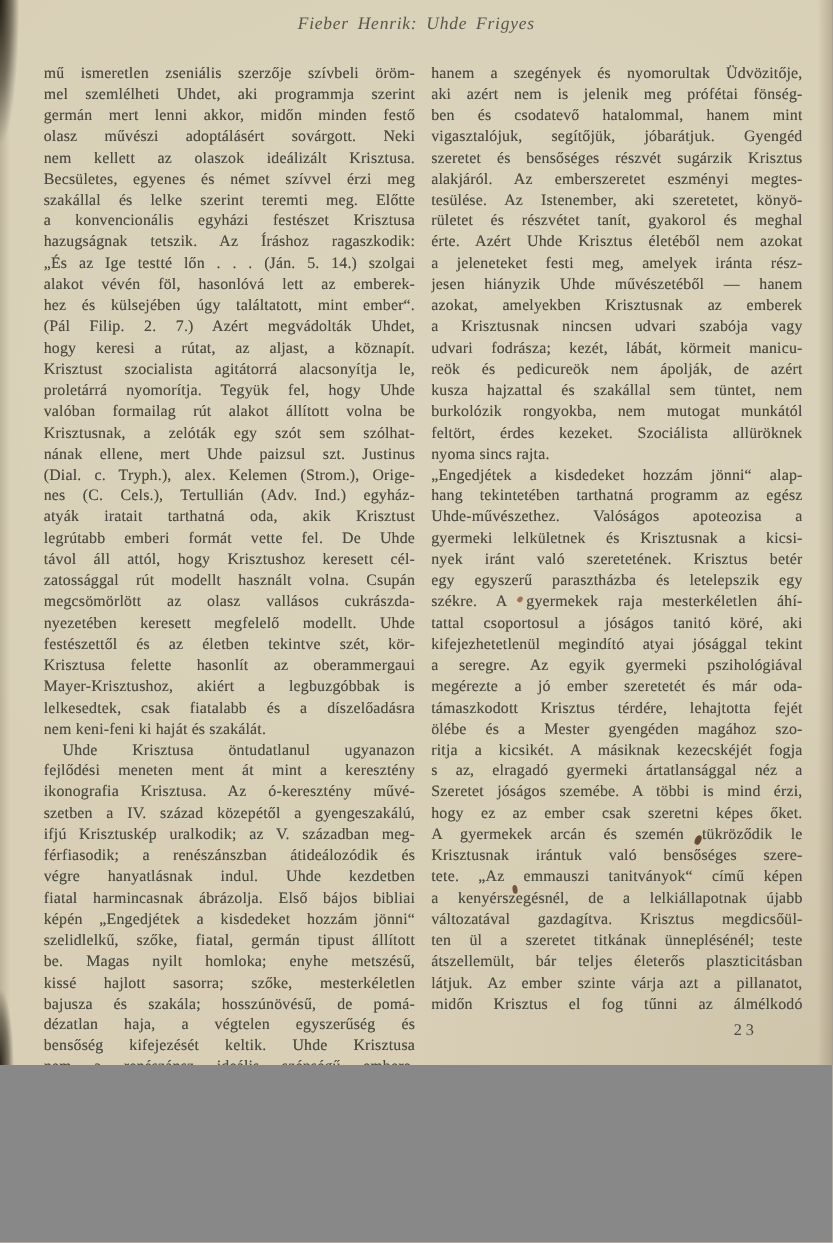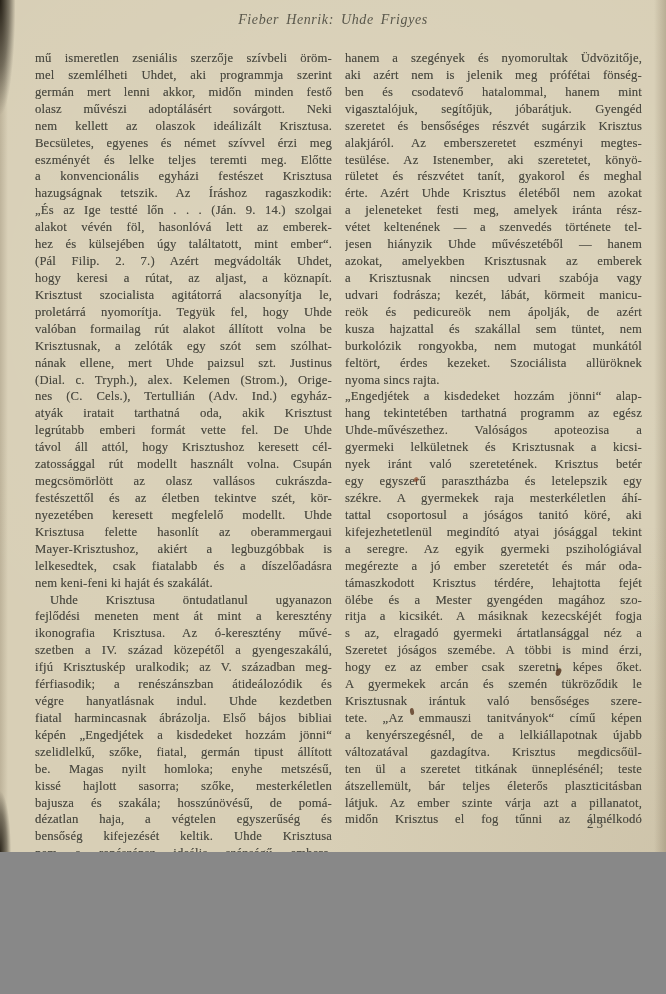--- a/index.html
+++ b/index.html
@@ -77,42 +77,42 @@
   <div class="running-header">Fieber Henrik: Uhde Frigyes</div>
 
   <div class="columns">
     <div class="col" id="col-left">
         <div class="line">mű ismeretlen zseniális szerzője szívbeli öröm-</div>
         <div class="line">mel szemlélheti Uhdet, aki programmja szerint</div>
         <div class="line">germán mert lenni akkor, midőn minden festő</div>
         <div class="line">olasz művészi adoptálásért sovárgott. Neki</div>
         <div class="line">nem kellett az olaszok ideálizált Krisztusa.</div>
         <div class="line">Becsületes, egyenes és német szívvel érzi meg</div>
-        <div class="line">eszményét és lelke teljes teremti meg. Előtte</div>
+        <div class="line">szakállal és lelke szerint teremti meg. Előtte</div>
         <div class="line">a konvencionális egyházi festészet Krisztusa</div>
         <div class="line">hazugságnak tetszik. Az Íráshoz ragaszkodik:</div>
-        <div class="line">„És az Ige testté lőn . . . (Ján. 9. 14.) szolgai</div>
+        <div class="line">„És az Ige testté lőn . . . (Ján. 5. 14.) szolgai</div>
         <div class="line">alakot vévén föl, hasonlóvá lett az emberek-</div>
         <div class="line">hez és külsejében úgy találtatott, mint ember“.</div>
         <div class="line">(Pál Filip. 2. 7.) Azért megvádolták Uhdet,</div>
         <div class="line">hogy keresi a rútat, az aljast, a köznapít.</div>
         <div class="line">Krisztust szocialista agitátorrá alacsonyítja le,</div>
         <div class="line">proletárrá nyomorítja. Tegyük fel, hogy Uhde</div>
         <div class="line">valóban formailag rút alakot állított volna be</div>
         <div class="line">Krisztusnak, a zelóták egy szót sem szólhat-</div>
         <div class="line">nának ellene, mert Uhde paizsul szt. Justinus</div>
         <div class="line">(Dial. c. Tryph.), alex. Kelemen (Strom.), Orige-</div>
         <div class="line">nes (C. Cels.), Tertullián (Adv. Ind.) egyház-</div>
         <div class="line">atyák iratait tarthatná oda, akik Krisztust</div>
         <div class="line">legrútabb emberi formát vette fel. De Uhde</div>
         <div class="line">távol áll attól, hogy Krisztushoz keresett cél-</div>
         <div class="line">zatossággal rút modellt használt volna. Csupán</div>
         <div class="line">megcsömörlött az olasz vallásos cukrászda-</div>
+        <div class="line">nyezetében keresett megfelelő modellt. Uhde</div>
         <div class="line">festészettől és az életben tekintve szét, kör-</div>
-        <div class="line">nyezetében keresett megfelelő modellt. Uhde</div>
         <div class="line">Krisztusa felette hasonlít az oberammergaui</div>
         <div class="line">Mayer-Krisztushoz, akiért a legbuzgóbbak is</div>
         <div class="line">lelkesedtek, csak fiatalabb és a díszelőadásra</div>
         <div class="line end">nem keni-feni ki haját és szakálát.</div>
         <div class="line indent">Uhde Krisztusa öntudatlanul ugyanazon</div>
         <div class="line">fejlődési meneten ment át mint a keresztény</div>
         <div class="line">ikonografia Krisztusa. Az ó-keresztény művé-</div>
         <div class="line">szetben a IV. század közepétől a gyengeszakálú,</div>
         <div class="line">ifjú Krisztuskép uralkodik; az V. században meg-</div>
         <div class="line">férfiasodik; a renészánszban átideálozódik és</div>
@@ -131,21 +131,20 @@
         <div class="line">hanem a szegények és nyomorultak Üdvözitője,</div>
         <div class="line">aki azért nem is jelenik meg prófétai fönség-</div>
         <div class="line">ben és csodatevő hatalommal, hanem mint</div>
         <div class="line">vigasztalójuk, segítőjük, jóbarátjuk. Gyengéd</div>
         <div class="line">szeretet és bensőséges részvét sugárzik Krisztus</div>
         <div class="line">alakjáról. Az emberszeretet eszményi megtes-</div>
         <div class="line">tesülése. Az Istenember, aki szeretetet, könyö-</div>
         <div class="line">rületet és részvétet tanít, gyakorol és meghal</div>
         <div class="line">érte. Azért Uhde Krisztus életéből nem azokat</div>
         <div class="line">a jeleneteket festi meg, amelyek iránta rész-</div>
-        <div class="line">vétet keltenének — a szenvedés története tel-</div>
         <div class="line">jesen hiányzik Uhde művészetéből — hanem</div>
         <div class="line">azokat, amelyekben Krisztusnak az emberek</div>
         <div class="line">a Krisztusnak nincsen udvari szabója vagy</div>
         <div class="line">udvari fodrásza; kezét, lábát, körmeit manicu-</div>
         <div class="line">reök és pedicureök nem ápolják, de azért</div>
         <div class="line">kusza hajzattal és szakállal sem tüntet, nem</div>
         <div class="line">burkolózik rongyokba, nem mutogat munkától</div>
         <div class="line">feltört, érdes kezeket. Szociálista allüröknek</div>
         <div class="line end">nyoma sincs rajta.</div>
         <div class="line">„Engedjétek a kisdedeket hozzám jönni“ alap-</div>

